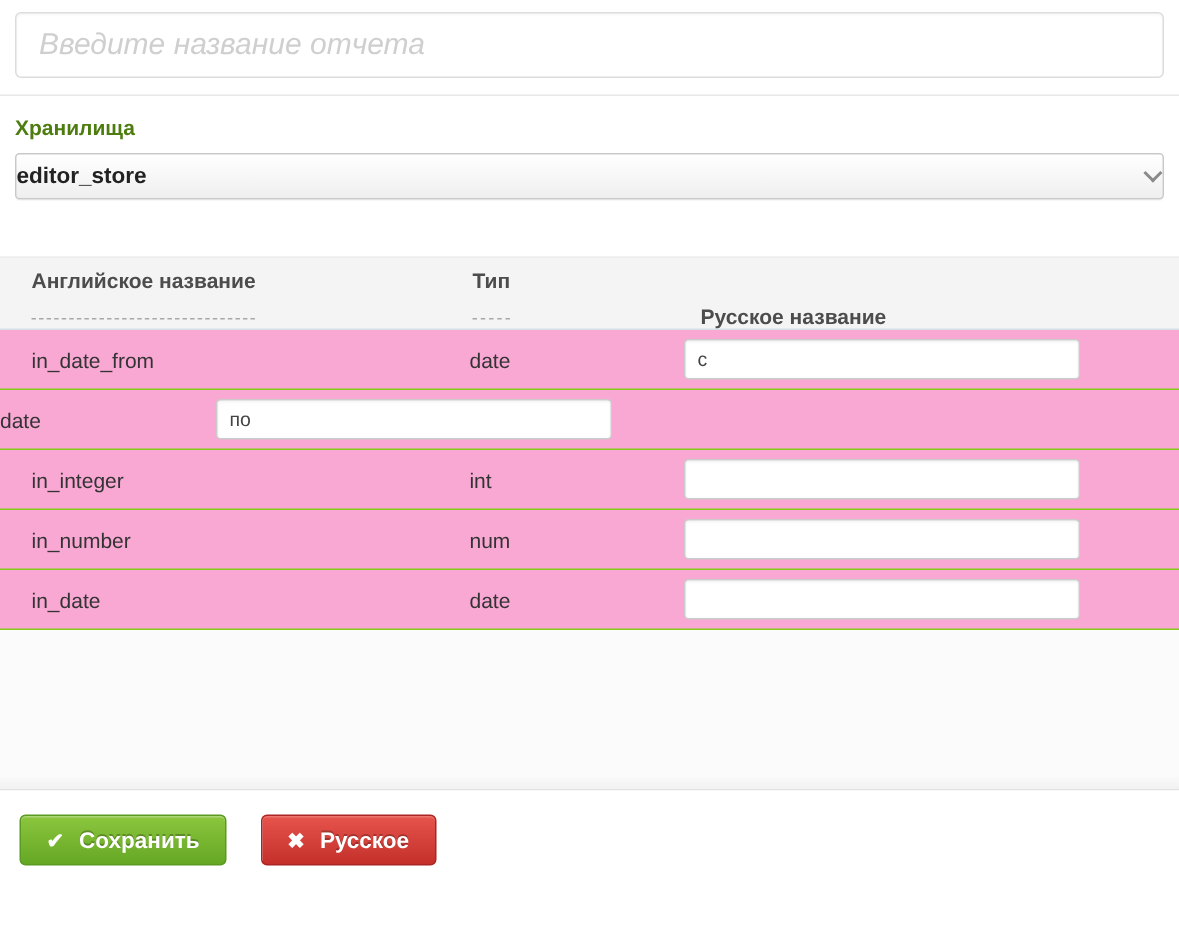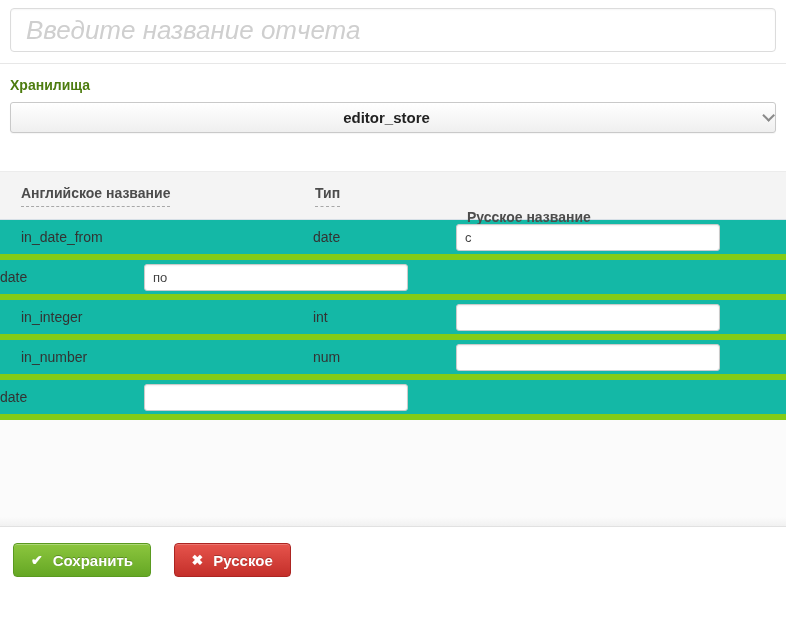--- a/index.html
+++ b/index.html
@@ -13,21 +13,21 @@
 
   
   .top-section { padding: 8px 10px 0; }
   .report-name-input {
     width: 100%;
     height: 44px;
     border: 1px solid #dcdcdc;
     border-radius: 4px;
     padding: 0 15px;
     font-family: "Liberation Sans", sans-serif;
-    font-size: 26px;
+    font-size: 20px;
     color: #555;
     outline: none;
     box-shadow: inset 0 1px 2px rgba(0,0,0,.04);
   }
   .report-name-input::placeholder {
     color: #cfcfcf;
     font-style: italic;
     opacity: 1;
   }
   .hr-top { border: none; border-top: 1px solid #e7e7e7; margin-top: 11px; }
@@ -45,21 +45,20 @@
     height: 31px;
     width: 100%;
     border: 1px solid #c9c9c9;
     border-radius: 3px;
     background: linear-gradient(#ffffff, #efefef);
     display: flex;
     align-items: center;
     padding: 0 0;
     cursor: pointer;
     box-shadow: 0 1px 1px rgba(0,0,0,.04);
-    text-align: center;
   }
   .storage-select-value {
     font-size: 15px;
     font-weight: bold;
     color: #222;
     flex: 1;
   }
   .chevron-down {
     width: 9px; height: 9px;
     border-right: 2px solid #8a8a8a;
@@ -81,28 +80,28 @@
     border-top: 1px solid #ececec;
     border-bottom: 1px solid #d7e0e7;
   }
   .t-head .col-ru { padding-left: 12px; margin-top: 48px; }
   .th-link {
     display: inline-block;
     font-size: 14px;
     font-weight: bold;
     color: #4c4c4c;
     border-bottom: 1px dashed #a8a8a8;
-    padding-bottom: 5px;
+    padding-bottom: 17px;
     cursor: pointer;
   }
 
   .t-body .t-row {
     height: 40px;
-    background: #14b8a6;
-    border-bottom: 6px solid #84cc16;
+    background: #f9a8d4;
+    border-bottom: 1px solid #84cc16;
     font-size: 14px;
     color: #333;
   }
   .ru-input {
     width: 264px;
     height: 27px;
     margin-left: 4px;
     border: 1px solid #cbcbcb;
     border-radius: 3px;
     padding: 0 8px;
@@ -196,20 +195,21 @@
       <div class="col-en">in_integer</div>
       <div class="col-type">int</div>
       <div class="col-ru"><input class="ru-input" type="text" value="" style=""></div>
     </div>
     <div class="t-row">
       <div class="col-en">in_number</div>
       <div class="col-type">num</div>
       <div class="col-ru"><input class="ru-input" type="text" value="" style=""></div>
     </div>
     <div class="t-row">
+      <div class="col-en">in_date</div>
       <div class="col-type">date</div>
       <div class="col-ru"><input class="ru-input" type="text" value="" style=""></div>
     </div>
   </div>
 </div>
 
 <div class="lower-area"></div>
 <div class="footer-divider"></div>
 
 <div class="footer">

